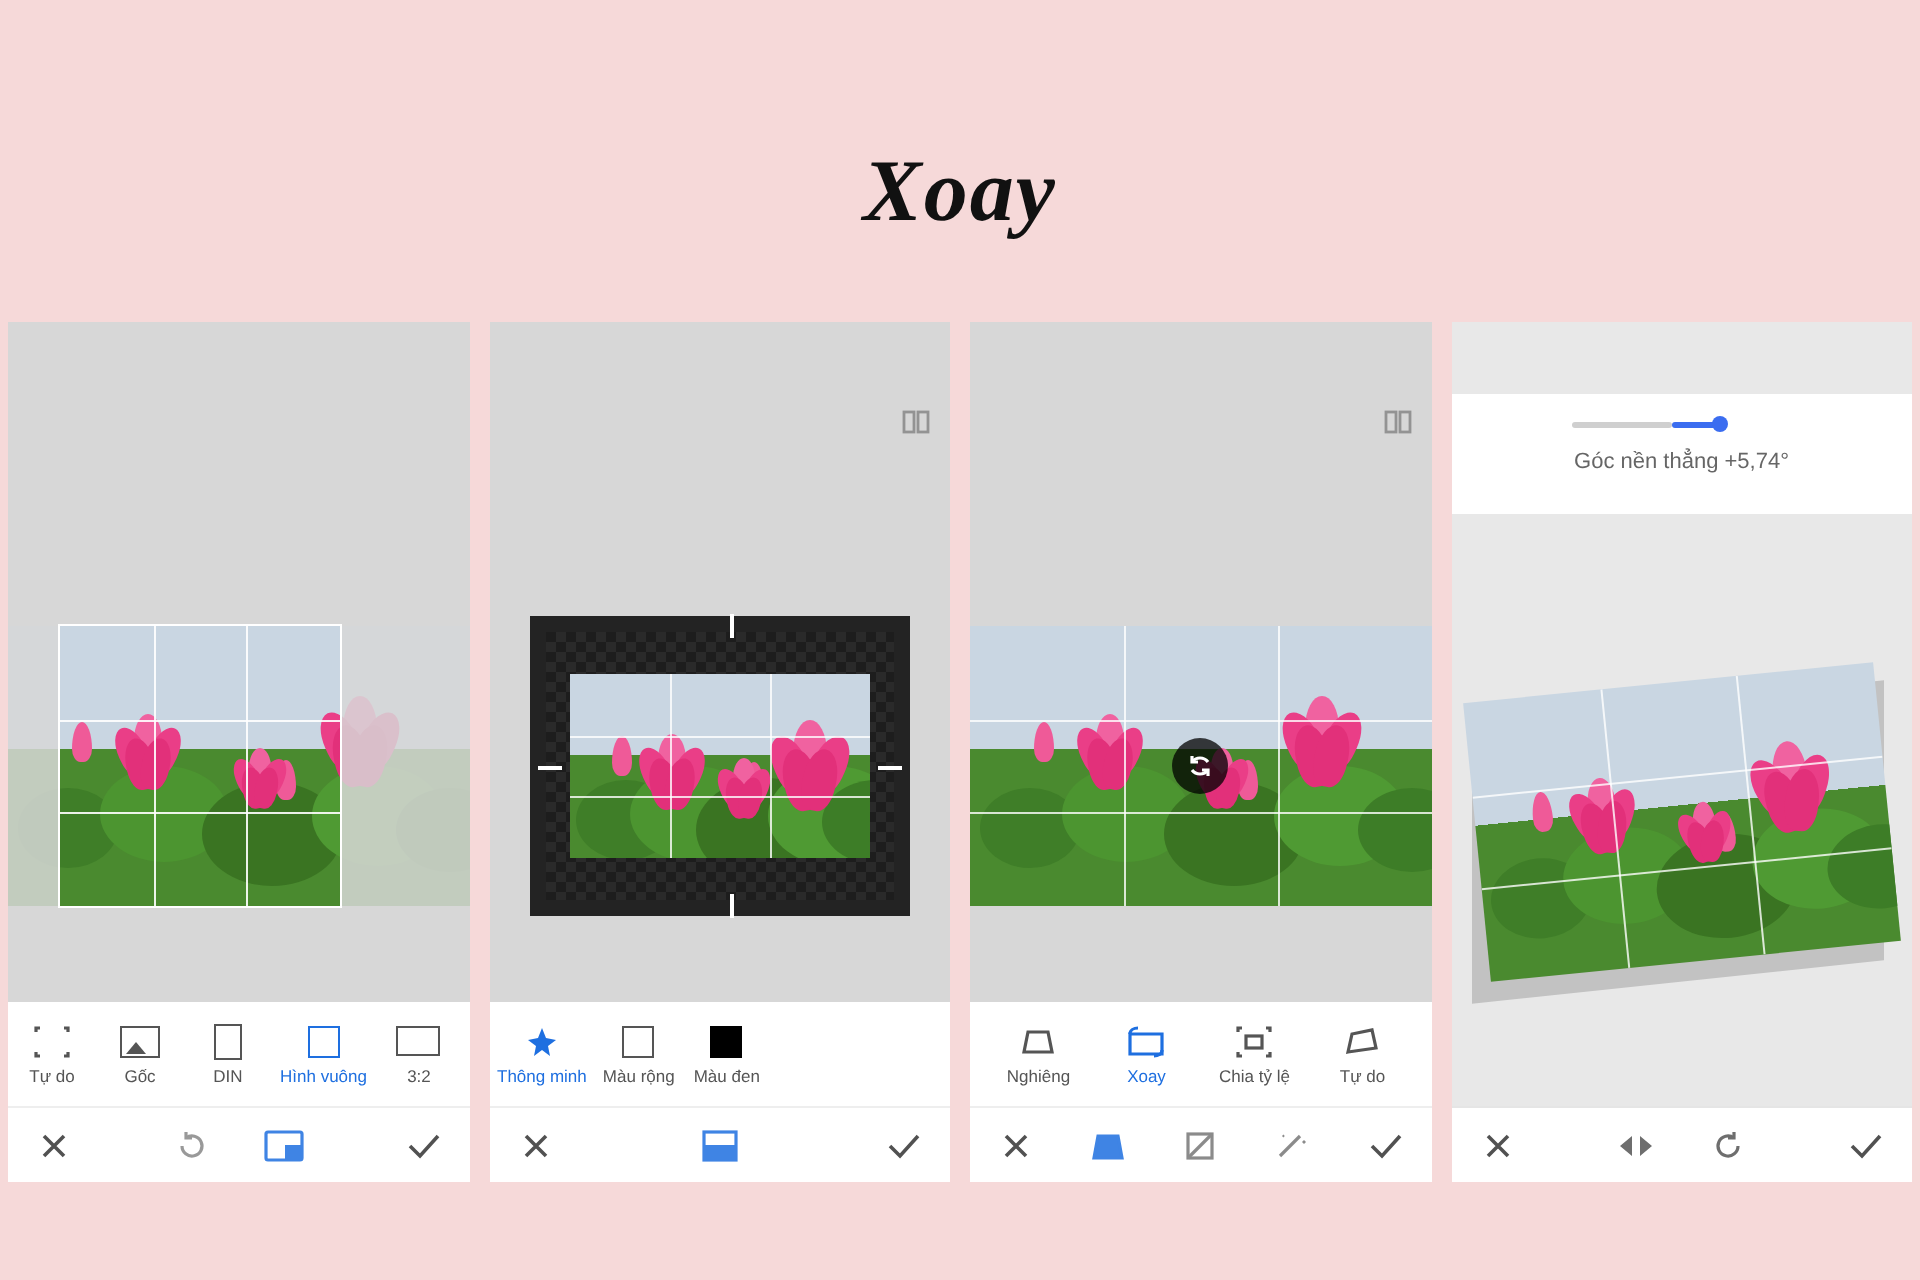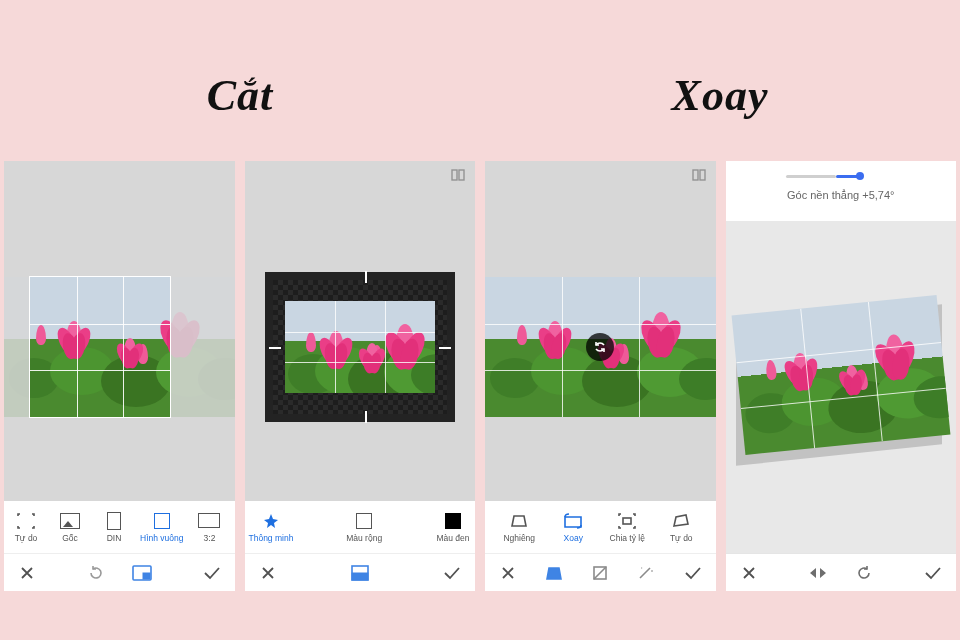--- a/index.html
+++ b/index.html
@@ -35,20 +35,21 @@
   .panel {
     flex: 1;
     background: #d7d7d7;
     height: 430px;
     position: relative;
     overflow: hidden;
   }
   .panel .topbar {
     height: 26px;
     position: relative;
+    margin-top: 36px;
   }
   .topbar .side-icon {
     position: absolute;
     right: 10px;
     top: 8px;
     width: 14px;
     height: 12px;
     opacity: .6;
   }
   .topbar .side-icon svg { display:block; }
@@ -145,21 +146,20 @@
   .bbar .mid{flex:1;display:flex;justify-content:center;gap:24px;}
   .bbar svg{display:block;}
   .icbtn{width:22px;height:22px;display:flex;align-items:center;justify-content:center;opacity:.85;}
   .icbtn.accent svg{stroke:#1e6fe0;fill:#1e6fe0;}
   .panel.p4 .bbar{border-top:1px solid #e5e5e5;}
 </style>
 </head>
 <body>
 
 <div class="titles">
-  <div class="title">Cắt</div>
   <div class="title">Xoay</div>
 </div>
 
 <div class="panels">
 
   <div class="panel p1">
     <div class="topbar"></div>
     <div class="canvas">
       <div class="p1-outer">
         <div class="scene">
@@ -316,21 +316,21 @@
                 <div class="grid-h2"></div>
             </div>
           </div>
         </div>
         <div class="handle hL"></div>
         <div class="handle hR"></div>
         <div class="handle hT"></div>
         <div class="handle hB"></div>
       </div>
     </div>
-    <div class="options" style="justify-content:space-between;">
+    <div class="options" style="justify-content:flex-start;">
       <div class="opt active">
           <div class="ibox">
             <svg width="20" height="18" viewBox="0 0 20 18">
               <path d="M10 2l2 5 5 1-4 3 1 5-4-3-4 3 1-5-4-3 5-1z" fill="#1e6fe0" stroke="none"></path>
             </svg>
           </div>
           <span>Thông minh</span>
         </div>
       <div class="opt">
           <div class="ibox">

